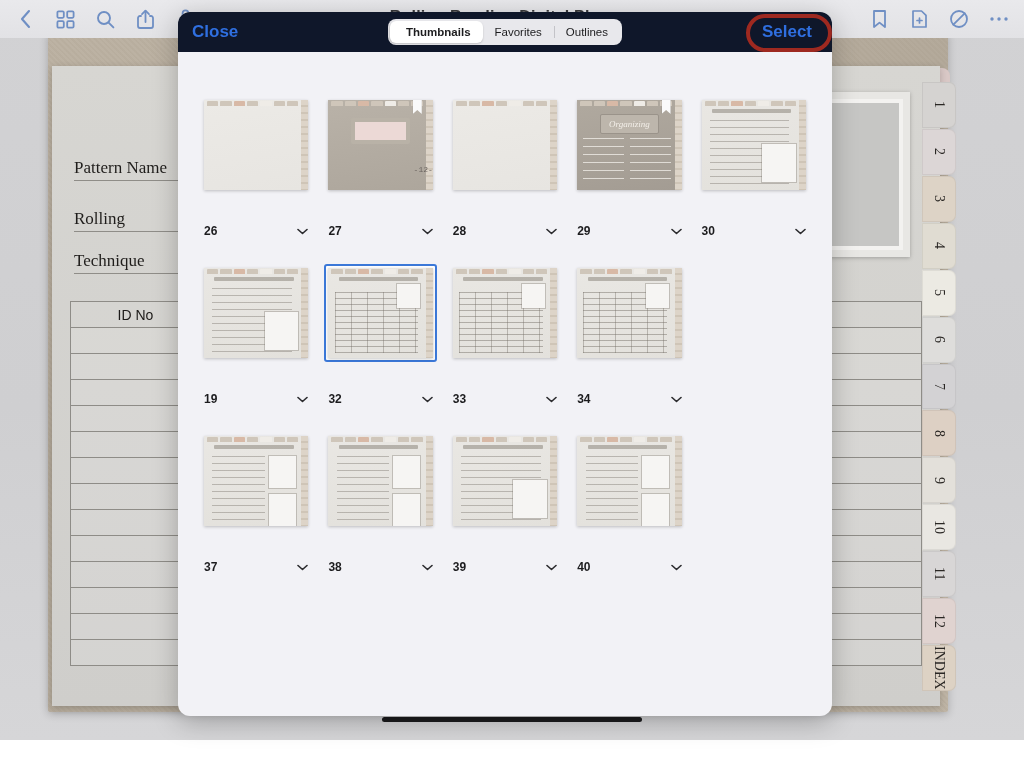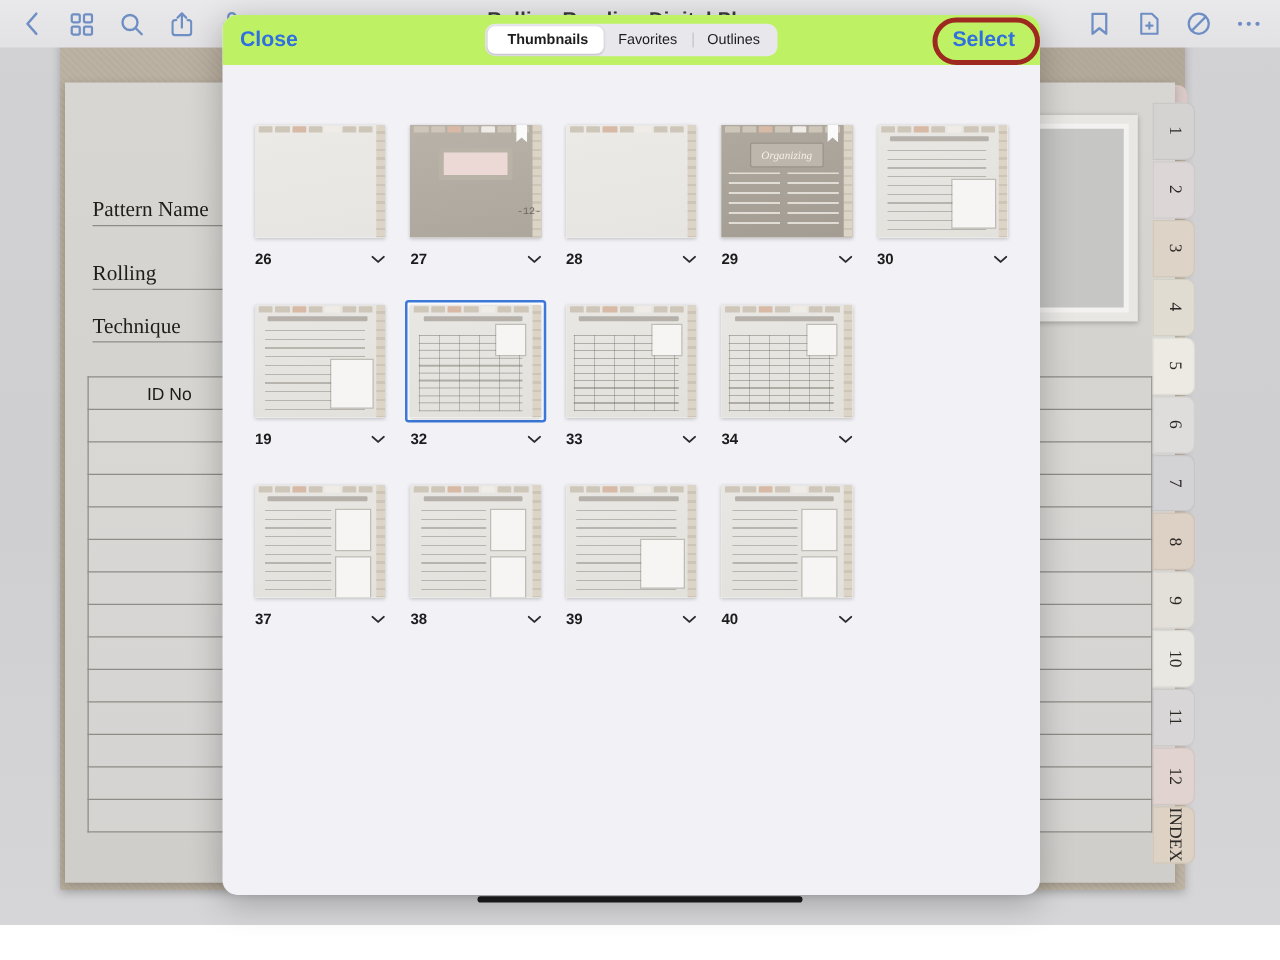--- a/index.html
+++ b/index.html
@@ -157,21 +157,21 @@
     left: 178px; top: 12px;
     width: 654px; height: 704px;
     background: #f2f2f6;
     border-radius: 12px;
     box-shadow: 0 6px 26px rgba(0,0,0,.25);
     overflow: hidden;
     display: flex; flex-direction: column;
   }
   .modal-header {
     height: 40px;
-    background: #bef264;
+    background: #0f172a;
     display: flex; align-items: center;
     padding: 0 14px;
     position: relative;
     flex: 0 0 40px;
   }
   .btn-close {
     font-size: 17px; font-weight: bold; color: #2f6fe0;
     cursor: pointer;
   }
   .segmented {
@@ -321,21 +321,21 @@
   .mini-bookmark {
     position: absolute; right: 11px; top: 0;
     width: 9px; height: 14px;
     background: #fafafa;
     clip-path: polygon(0 0, 100% 0, 100% 100%, 50% 72%, 0 100%);
     box-shadow: 0 0 2px rgba(0,0,0,.3);
   }
 
   .thumb-meta {
     display: flex; align-items: center;
-    margin-top: 6px;
+    margin-top: 30px;
     padding: 0 4px;
   }
   .thumb-num {
     font-size: 12px; font-weight: bold; color: #1c1c1e;
   }
   .thumb-chevron {
     margin-left: auto;
     color: #2b2b2e;
     display: flex; align-items: center;
     cursor: pointer;

